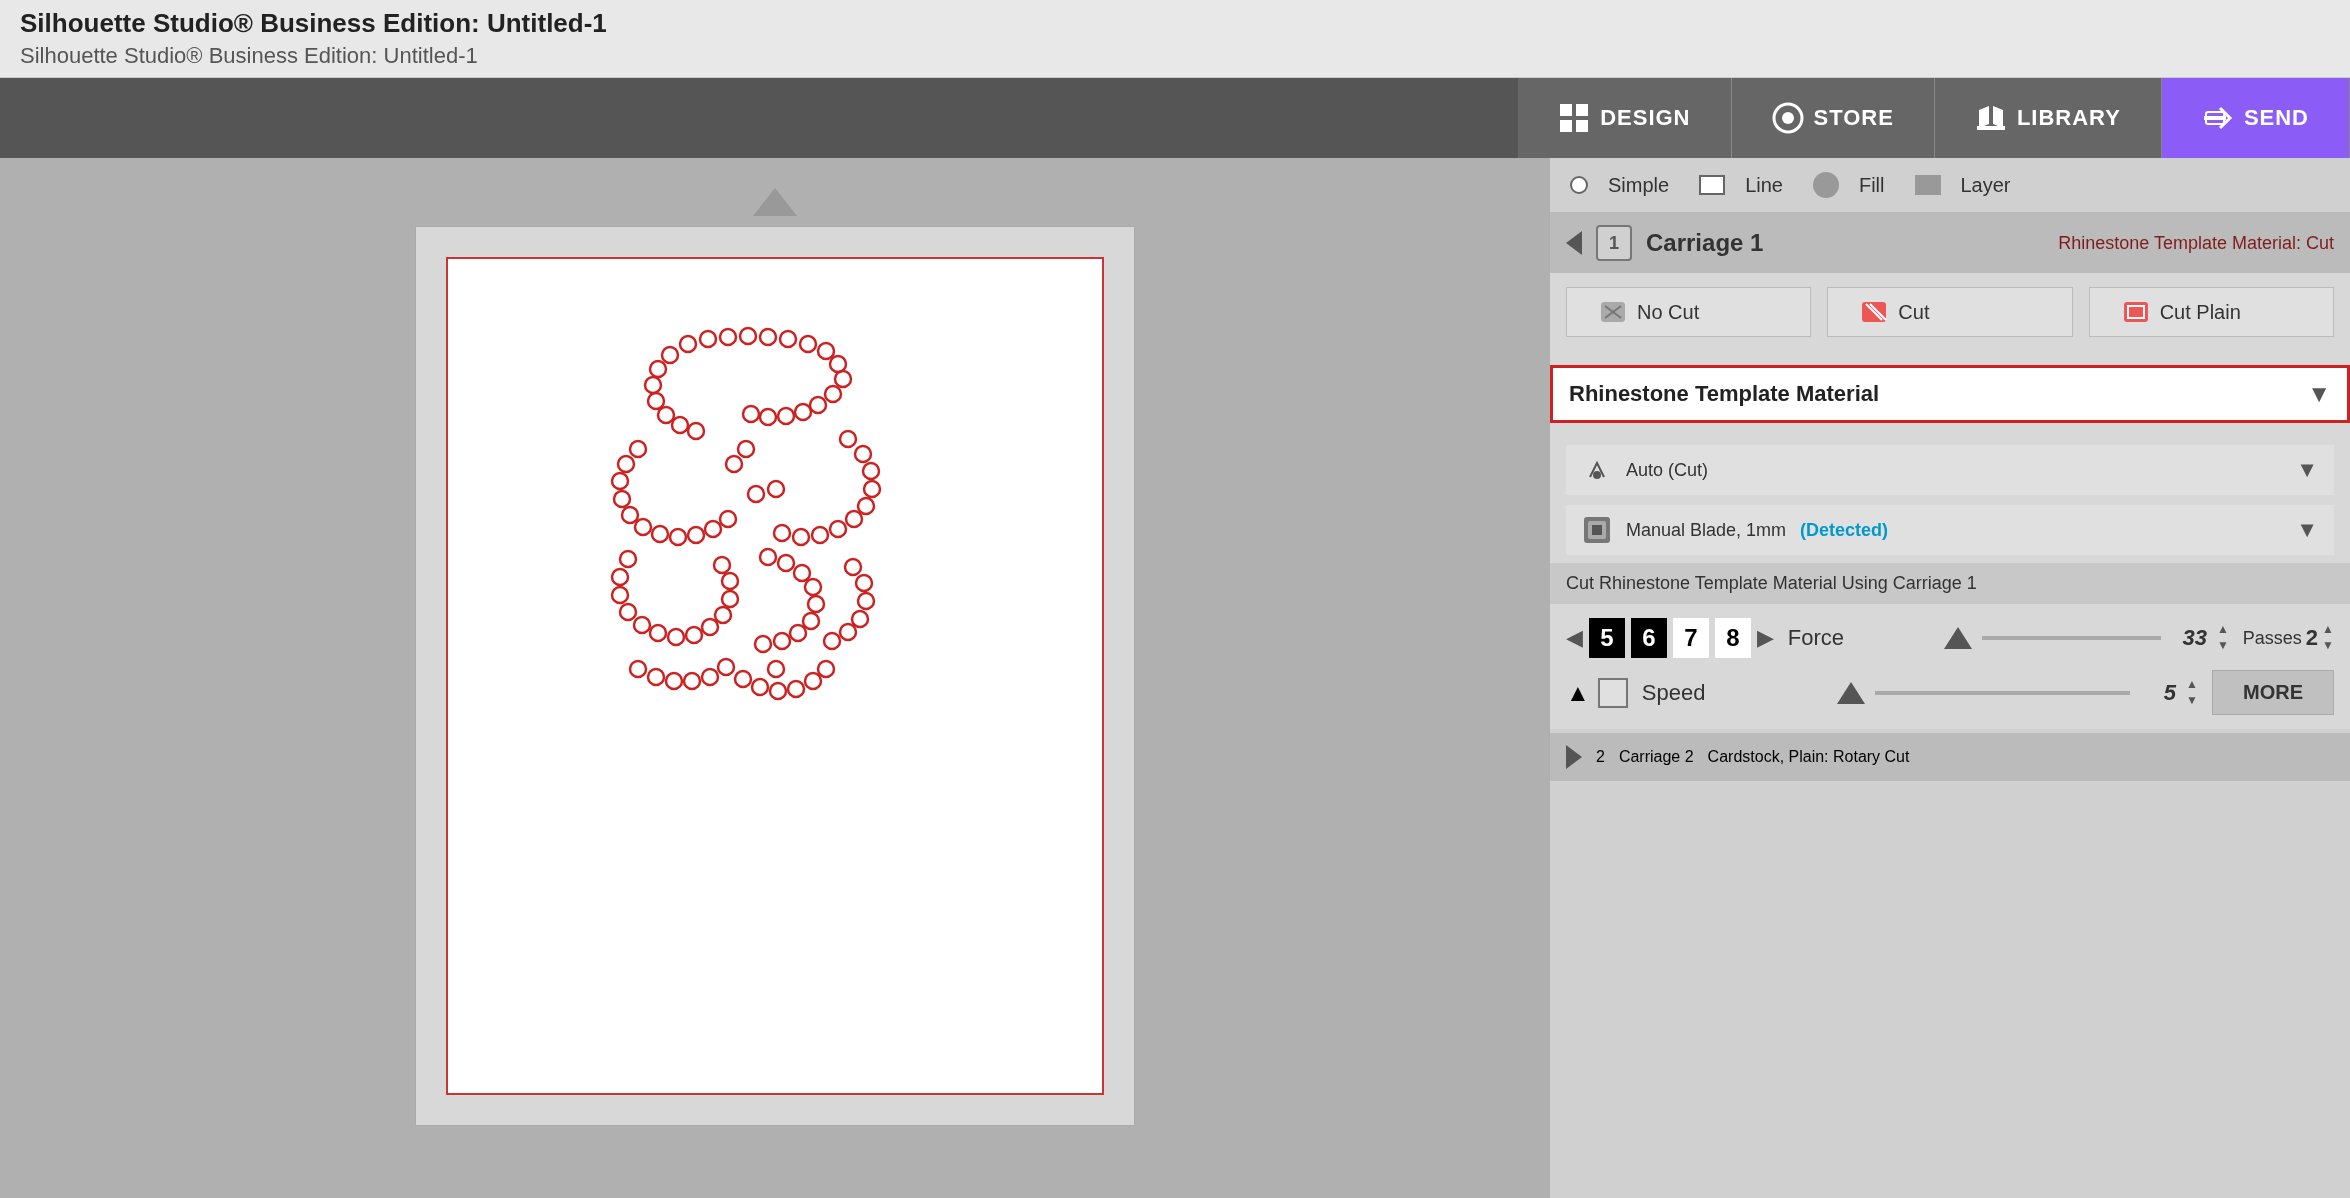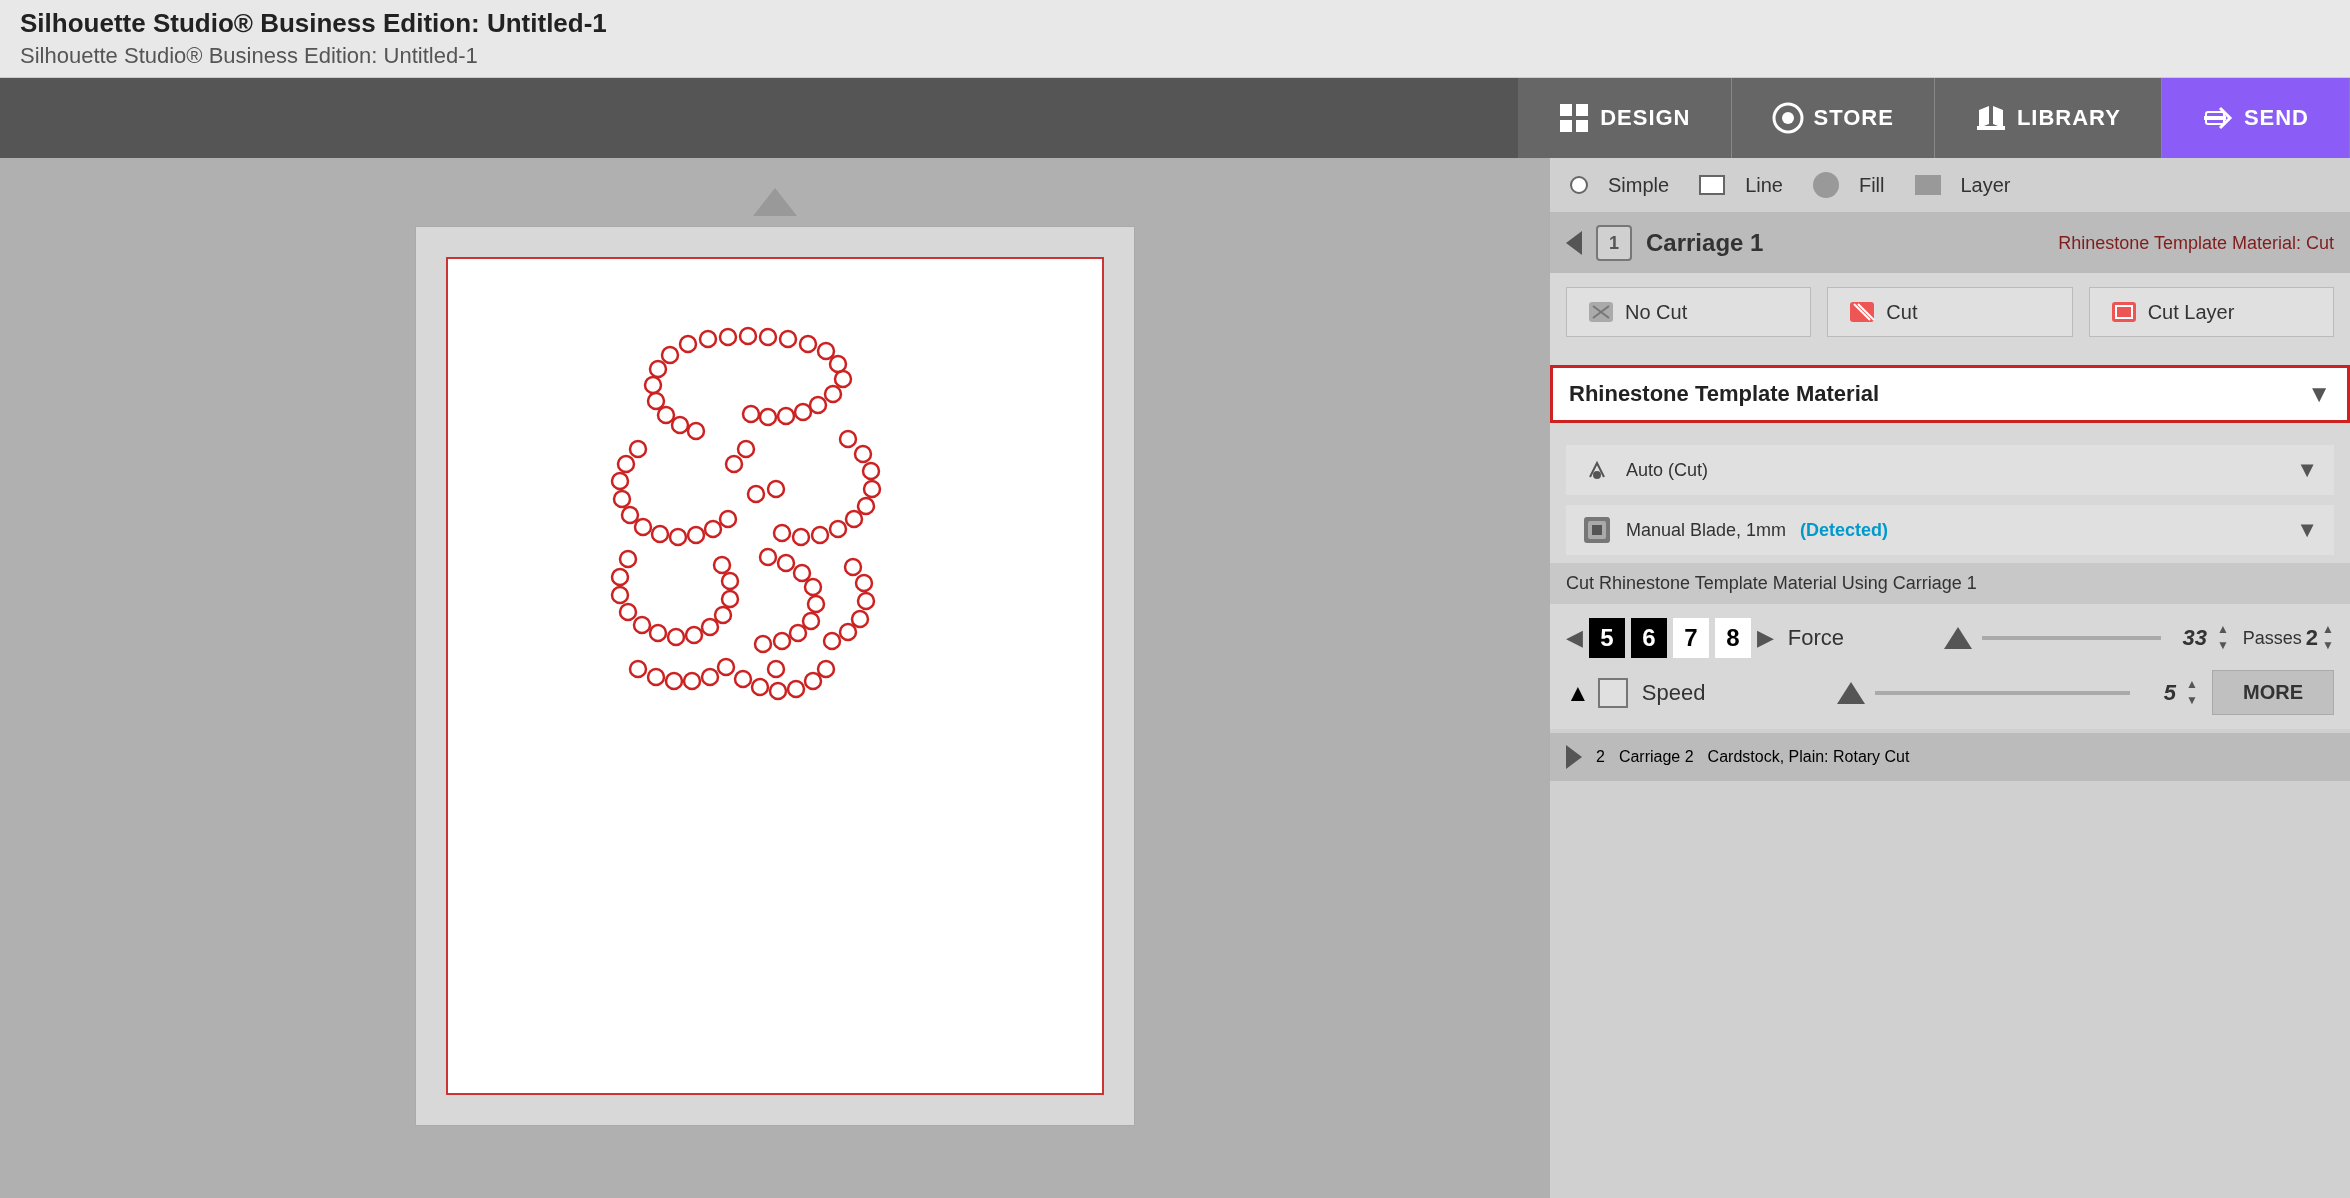--- a/index.html
+++ b/index.html
@@ -199,21 +199,21 @@
     
     .cut-options {
       background: #d8d8d8;
       padding: 14px 16px;
       display: flex;
       gap: 16px;
     }
     .cut-btn {
       background: #e0e0e0;
       border: 1px solid #bbb;
-      padding: 12px 20px;
+      padding: 12px 32px;
       font-size: 20px;
       color: #333;
       cursor: pointer;
       display: flex;
       align-items: center;
       gap: 10px;
       flex: 1;
     }
 
     
@@ -615,21 +615,21 @@
           <rect x="2" y="2" width="24" height="20" rx="3" fill="#e55"></rect>
           <path d="M6 4 L22 20 M10 4 L26 20" stroke="white" stroke-width="2"></path>
         </svg>
         <span>Cut</span>
       </div>
       <div class="cut-btn">
         <svg width="28" height="24" viewBox="0 0 28 24">
           <rect x="2" y="2" width="24" height="20" rx="3" fill="#e55"></rect>
           <rect x="6" y="6" width="16" height="12" fill="none" stroke="white" stroke-width="2"></rect>
         </svg>
-        <span>Cut Layer</span>
+        <span>Cut Plain</span>
       </div>
     </div>
 
     <div class="material-selector">
       <div class="material-dropdown">
         <span>Rhinestone Template Material</span>
         <span class="dropdown-arrow">▼</span>
       </div>
     </div>
 

